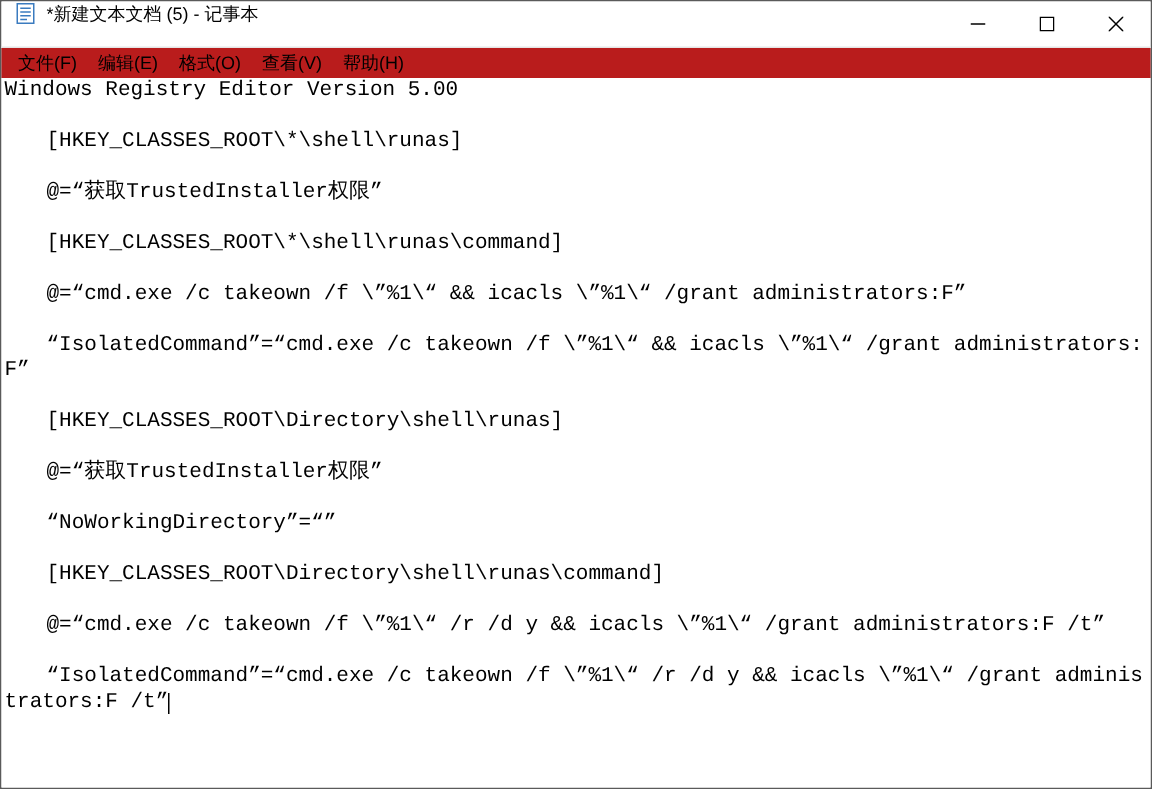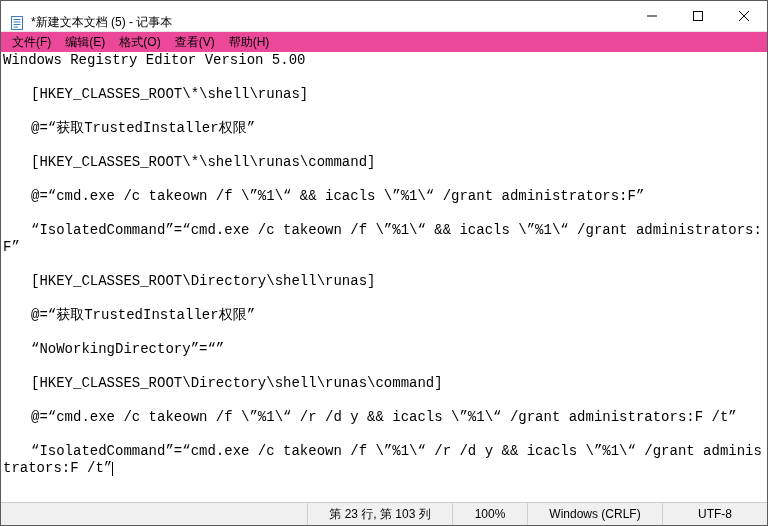--- a/index.html
+++ b/index.html
@@ -1,22 +1,22 @@
 <!DOCTYPE html>
 <html><head>
 <meta charset="utf-8">
 <style>
   html,body{margin:0;padding:0;font-family:"Segoe UI","Microsoft YaHei",sans-serif;font-size:12px;}
   .window{width:768px;height:526px;box-sizing:border-box;border:1px solid #5a5a5a;background:#fff;display:flex;flex-direction:column;position:relative;}
-  .titlebar{height:30px;display:flex;align-items:flex-end;background:#fff;border-bottom:1px solid #e5e5e5;}
+  .titlebar{height:30px;display:flex;align-items:flex-start;background:#fff;border-bottom:1px solid #e5e5e5;}
   .titlebar .icon{width:16px;height:16px;margin:0 6px 0 8px;display:flex;align-items:center;justify-content:center;}
   .titlebar .title{flex:1;font-size:12px;color:#000;}
   .winbtns{display:flex;height:100%;}
   .winbtn{width:46px;height:100%;display:flex;align-items:center;justify-content:center;color:#000;}
-  .menubar{height:20px;display:flex;align-items:center;padding:0 4px;background:#ec4899;font-size:12px;}
+  .menubar{height:20px;display:flex;align-items:center;padding:0 4px;background:#b91c1c;font-size:12px;}
   .menuitem{padding:1px 7px;color:#000;}
   .editor{flex:1;overflow:auto;background:#fff;}
   .editor pre{margin:0;padding:0 2px;font-family:"NSimSun","SimSun","Courier New",monospace;font-size:14px;line-height:17px;white-space:pre-wrap;word-break:break-all;color:#000000;}
   .caret{display:inline-block;width:1px;height:14px;background:#000;vertical-align:text-bottom;}
   .statusbar{height:22px;border-top:1px solid #cfcfcf;background:#f0f0f0;display:flex;align-items:stretch;font-size:12px;color:#000;}
   .statusbar .spacer{flex:1;}
   .statusbar .cell{border-left:1px solid #cfcfcf;display:flex;align-items:center;padding:0 12px;min-width:50px;justify-content:center;}
   .statusbar .cell.pos{min-width:120px;}
   .statusbar .cell.enc{min-width:110px;}
   .statusbar .cell.utf{min-width:80px;}
@@ -84,21 +84,14 @@
 
 　　“NoWorkingDirectory”=“”
 
 　　[HKEY_CLASSES_ROOT\Directory\shell\runas\command]
 
 　　@=“cmd.exe /c takeown /f \”%1\“ /r /d y &amp;&amp; icacls \”%1\“ /grant administrators:F /t”
 
 　　“IsolatedCommand”=“cmd.exe /c takeown /f \”%1\“ /r /d y &amp;&amp; icacls \”%1\“ /grant administrators:F /t”<span class="caret"></span></pre>
   </div>
 
-  <div class="statusbar">
-    <div class="spacer"></div>
-    <div class="cell pos">第 23 行, 第 103 列</div>
-    <div class="cell">100%</div>
-    <div class="cell enc">Windows (CRLF)</div>
-    <div class="cell utf">UTF-8</div>
-  </div>
 
 </div>
 
 </body></html>

